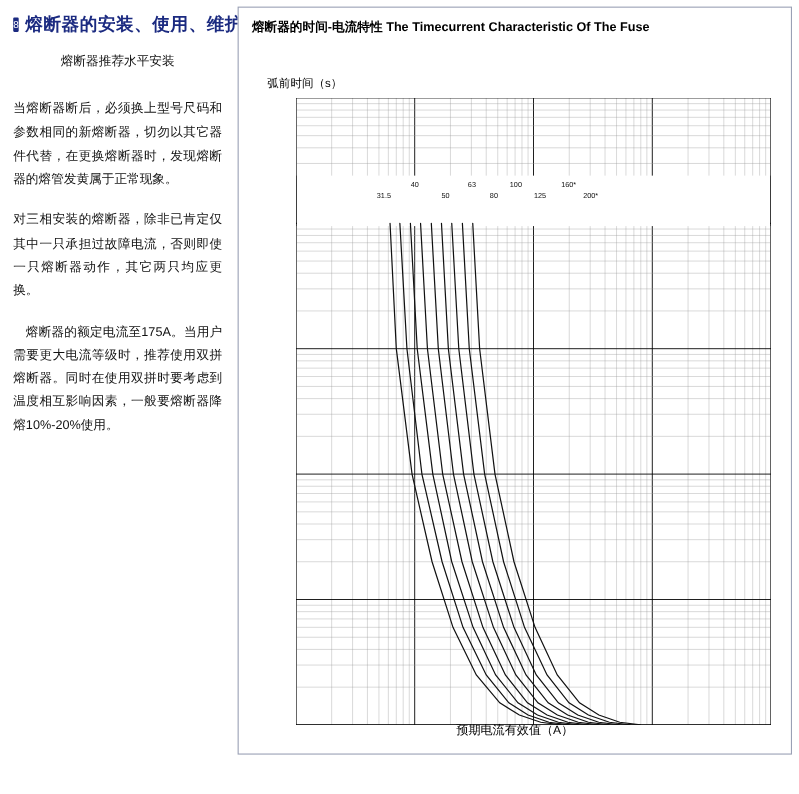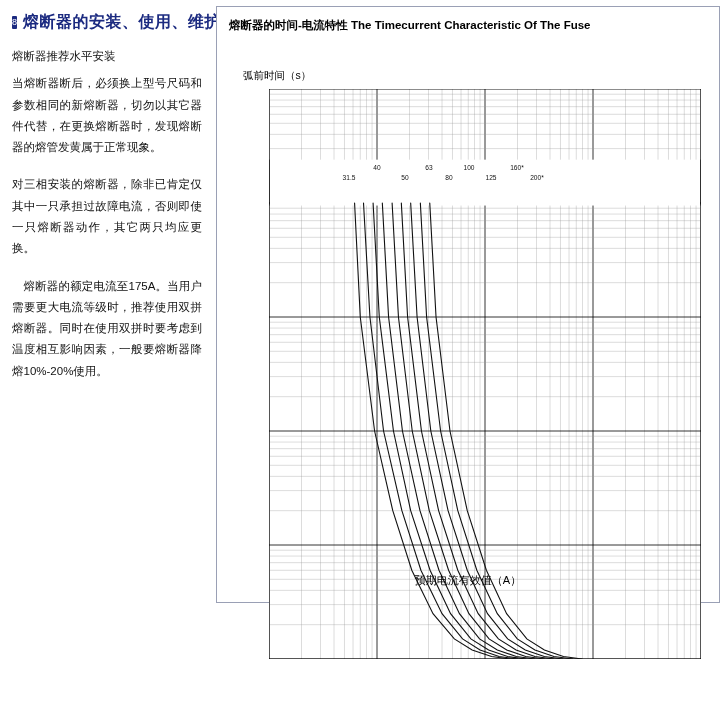--- a/index.html
+++ b/index.html
@@ -23,31 +23,31 @@
   .sec-badge{
     width:13px;height:13px;background:#1b2a80;color:#fff;
     font-size:9px;line-height:13px;text-align:center;border-radius:1px;
     font-family:"Liberation Sans", sans-serif;
   }
   .sec-title{
     font-size:16px;font-weight:bold;color:#1b2a80;letter-spacing:.5px;
     white-space:nowrap;
   }
   .lead{
-    font-size:11.5px;color:#111;margin:0 0 8px 0;line-height:1.6;
+    font-size:11.5px;color:#111;margin:0 0 24px 0;line-height:1.6;text-align:center;
   }
   .para{
     font-size:11.5px;color:#111;margin:0 0 16px 0;line-height:1.85;
     text-align:justify;
   }
   .para.indent{ text-indent:1em; }
 
   
   .panel{
-    position:absolute;left:216px;top:6px;width:504px;height:597px;
+    position:absolute;left:216px;top:6px;width:504px;height:680px;
     border:1px solid #9aa0b5;background:#fff;box-sizing:border-box;
   }
   .panel-title{
     font-size:11.5px;font-weight:bold;color:#000;
     margin:10px 0 0 12px;line-height:1.5;
   }
   .panel-sub{
     font-size:11.5px;font-weight:bold;color:#000;
     margin:2px 0 0 12px;line-height:1.5;
   }

